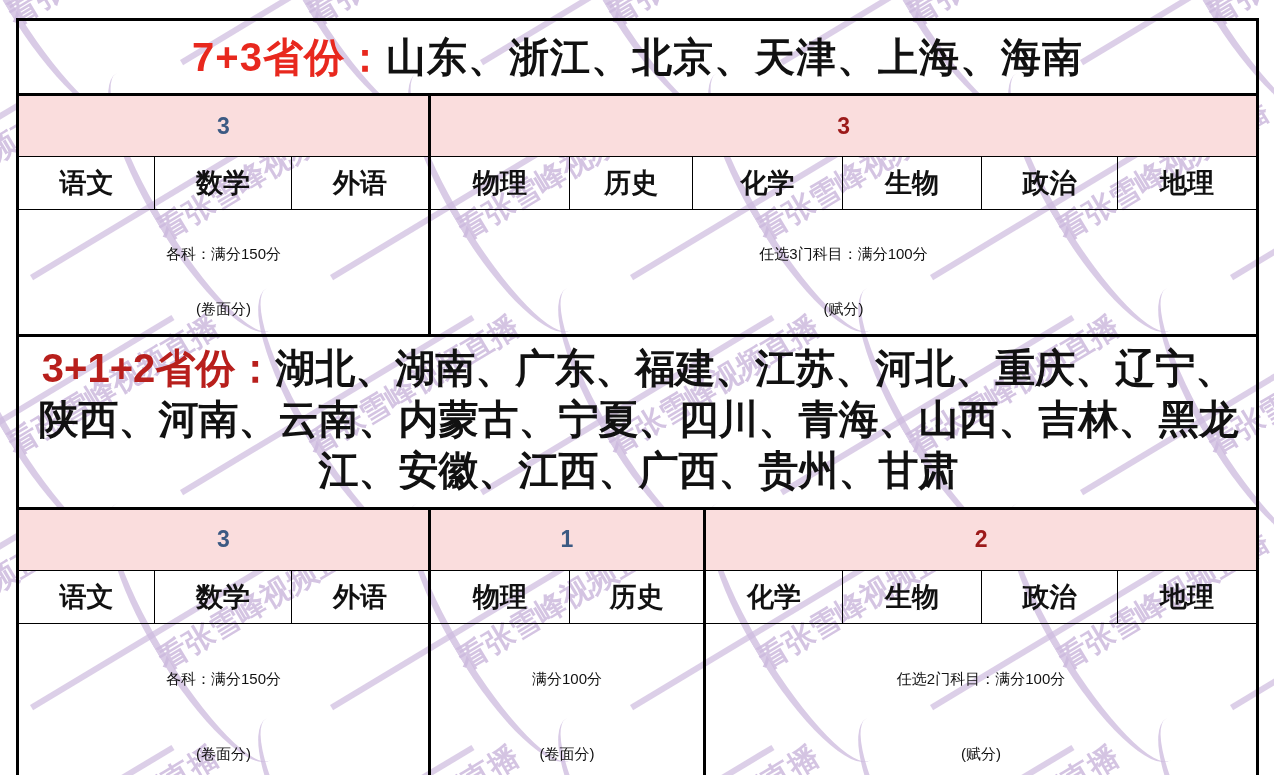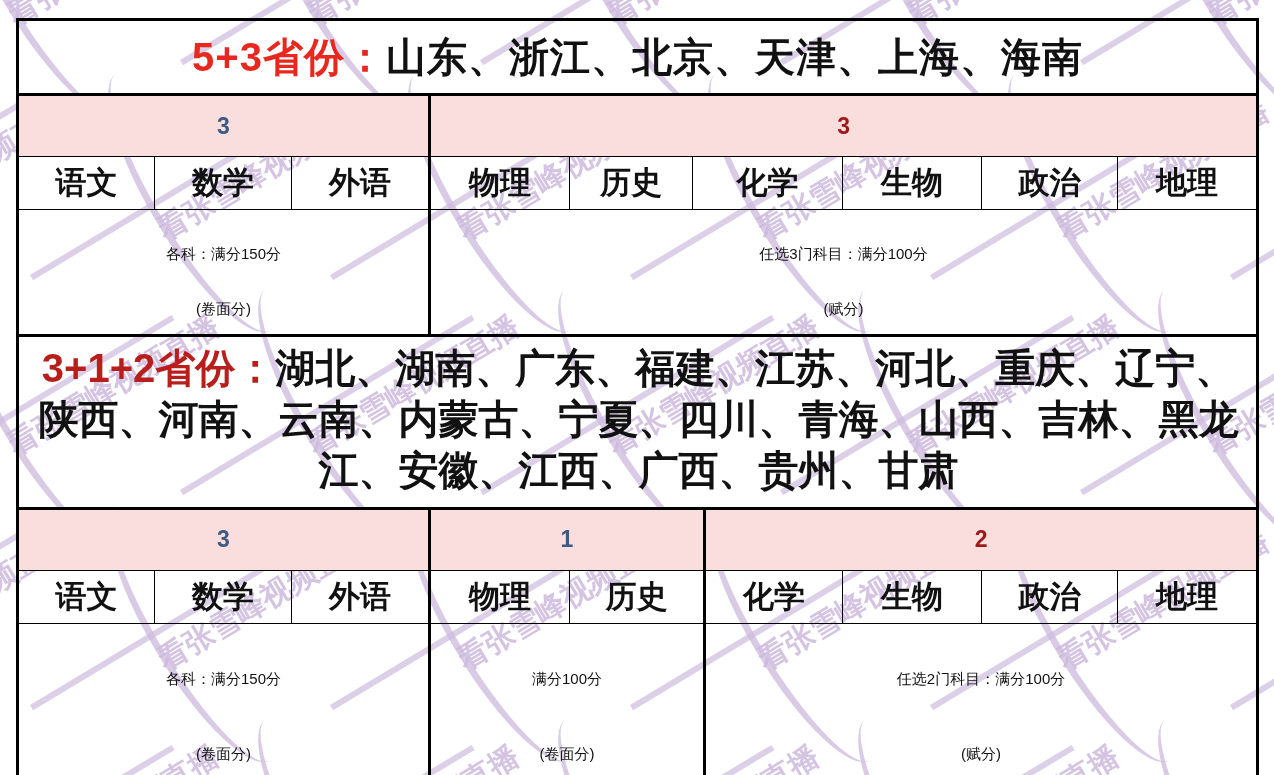--- a/index.html
+++ b/index.html
@@ -92,21 +92,21 @@
     height:60px;
     font-size:23px;
     font-weight:700;
   }
   .num-blue{color:#3c5a83;font-weight:600;}
   .num-red{color:#9c1a1a;font-weight:800;}
 
   
   .subj{
     height:52px;
-    font-size:31px;
+    font-size:27px;
     font-weight:700;
     color:#111;
   }
 
   
   .score{
     height:106px;
     font-size:15px;
     color:#111;
     line-height:1.0;
@@ -221,21 +221,21 @@
         <col style="width:123px">
         <col style="width:150px">
       <col style="width:139px">
         <col style="width:136px">
         <col style="width:140px">
     </colgroup>
 
     <tbody>
         <tr>
       <td class="banner edge-l edge-r thick-top" colspan="9">
-        <span class="tag">5+3省份：</span><span>山东、浙江、北京、天津、上海、海南</span>
+        <span class="tag">7+3省份：</span><span>山东、浙江、北京、天津、上海、海南</span>
       </td>
     </tr>
 
     <tr>
       <td class="pink edge-l sep-r thick-top" colspan="3">
         <span class="num-blue">3</span>
       </td>
       <td class="pink edge-r thick-top" colspan="6">
         <span class="num-red">3</span>
       </td>

